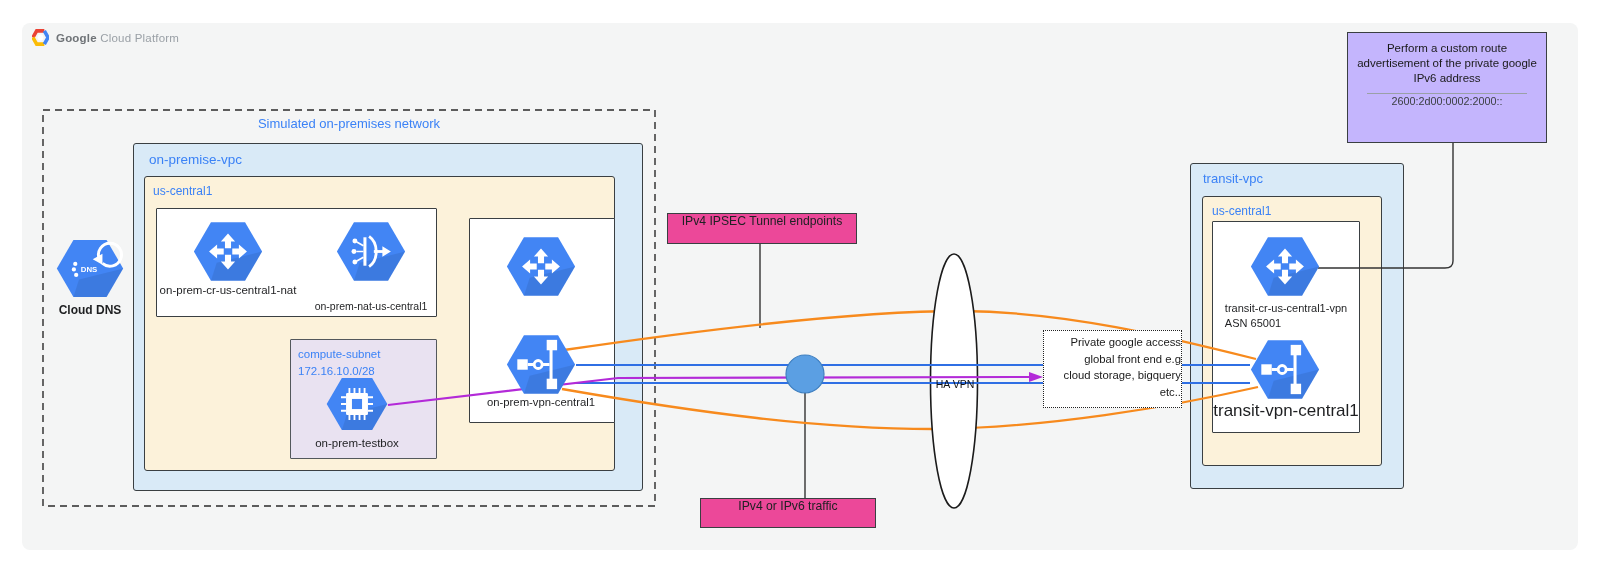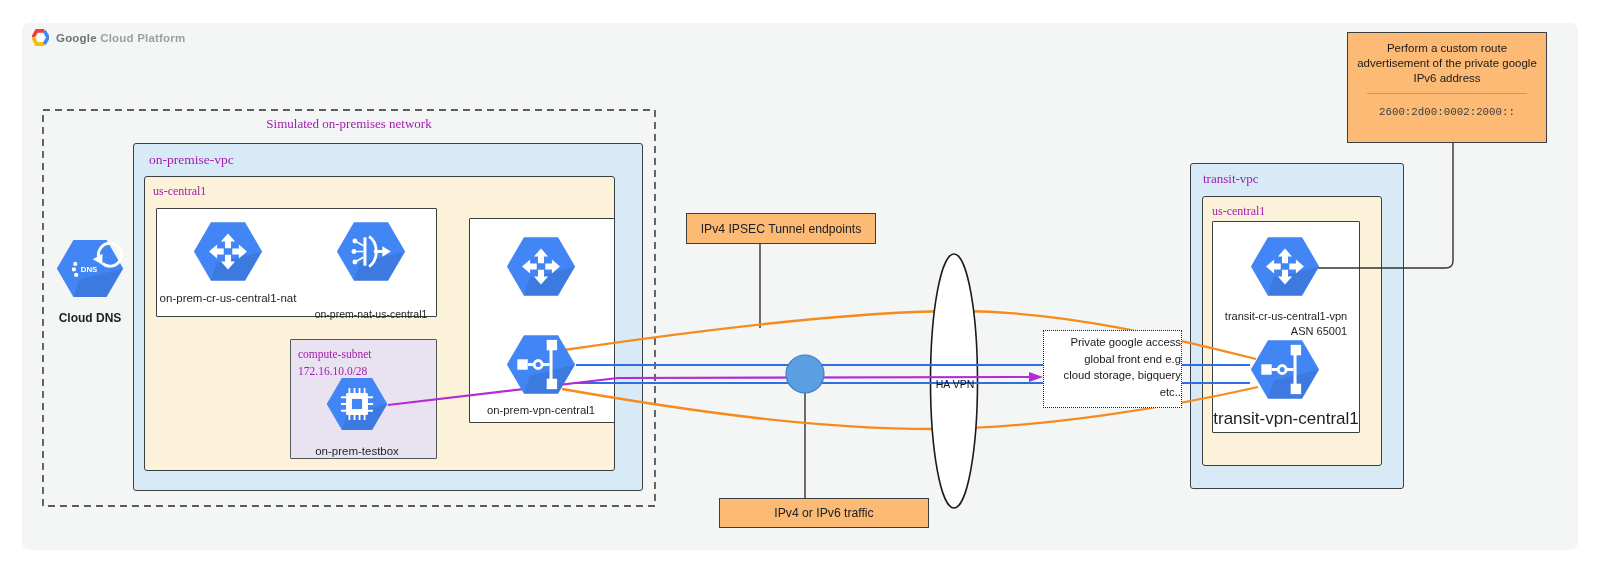--- a/index.html
+++ b/index.html
@@ -4,38 +4,38 @@
 <style>
   html,body{margin:0;padding:0;background:#ffffff;}
   .canvas{position:relative;width:1600px;height:573px;background:#ffffff;overflow:hidden;
           font-family:"Liberation Sans",sans-serif;color:#202124;}
   .panel{position:absolute;left:22px;top:23px;width:1556px;height:527px;background:#f4f5f5;border-radius:8px;}
   .box{position:absolute;border:1.3px solid #3a3f42;border-radius:3px;box-sizing:border-box;}
   .fill-vpc{background:#d9eaf7;}
   .fill-region{background:#fcf2da;}
   .fill-white{background:#ffffff;}
   .fill-subnet{background:#e9e2f1;border-color:#53585c;}
-  .lbl{position:absolute;white-space:nowrap;color:#a21caf;font-family:Liberation Serif, serif;}
-  .clbl{position:absolute;transform:translateX(-50%);white-space:nowrap;text-align:right;color:#1e1f21;margin-top:8px;}
-  .titlebox{position:absolute;background:#fdba74;border:1.3px solid #3a3f42;box-sizing:border-box;
-            display:flex;align-items:center;justify-content:center;z-index:3;margin-left:19px;}
+  .lbl{position:absolute;white-space:nowrap;color:#3b82f6;}
+  .clbl{position:absolute;transform:translateX(-50%);white-space:nowrap;text-align:left;color:#1e1f21;}
+  .titlebox{position:absolute;background:#ec4899;border:1.3px solid #3a3f42;box-sizing:border-box;
+            display:flex;justify-content:center;z-index:3;}
   .overlay{position:absolute;left:0;top:0;z-index:5;pointer-events:none;}
   .icon{position:absolute;z-index:6;}
   .logo{position:absolute;left:32px;top:29px;display:flex;align-items:center;gap:7px;z-index:2;}
   .logo-text{font-size:11.5px;letter-spacing:.2px;}
   .logo-brand{color:#6f7377;font-weight:bold;margin-top:36px;}
-  .logo-product{color:#9aa0a6;font-weight:bold;}
+  .logo-product{color:#9aa0a6;}
   .pga{position:absolute;left:1043px;top:330px;width:139px;height:78px;background:#fff;
        border:1.6px dotted #222;box-sizing:border-box;z-index:6;text-align:right;
        font-size:11.3px;line-height:16.5px;padding-top:3px;color:#1a1a1a;}
-  .ann{position:absolute;left:1347px;top:32px;width:200px;height:111px;background:#fdba74;
+  .ann{position:absolute;left:1347px;top:32px;width:200px;height:111px;background:#c4b5fd;
        border:1.3px solid #3a3f42;box-sizing:border-box;z-index:3;text-align:center;
        font-size:11.5px;line-height:15px;padding-top:8px;color:#1a1a1a;}
   .ann-divider{width:160px;height:0;border-top:1px solid #9aa0a6;margin:7px auto 0 auto;}
-  .ann-value{margin-top:11px;font-size:10.8px;color:#3c4043;font-family:Liberation Mono, monospace;}
+  .ann-value{margin-top:0;font-size:10.8px;color:#3c4043;}
 </style>
 </head>
 <body>
 
 <svg width="0" height="0" style="position:absolute" aria-hidden="true">
   <defs>
     <symbol id="ic-router" viewBox="-38 -33 76 66">
       <polygon points="-36,0 -18,-31 18,-31 36,0 18,31 -18,31" fill="#4285f4"></polygon>
       <path d="M -12 12 L 36 0 L 18 31 L -18 31 Z" fill="#000" opacity="0.08"></path>
       <path fill="#fff" d="M 0 -19 L -7.5 -10.5 L -3.2 -10.5 L -3.2 -3.5 L 3.2 -3.5 L 3.2 -10.5 L 7.5 -10.5 Z"></path>
@@ -115,21 +115,21 @@
   <div class="clbl" style="left:357px;top:437px;font-size:11.5px;">on-prem-testbox</div>
 
   <div class="box fill-white" style="left:469px;top:218px;width:146px;height:205px;border-radius:1px;"></div>
   <div class="clbl" style="left:541px;top:396px;font-size:11.3px;">on-prem-vpn-central1</div>
 
   <div class="clbl" style="left:90px;top:303px;font-size:12px;font-weight:bold;">Cloud DNS</div>
 
   <div class="titlebox" style="left:667px;top:213px;width:190px;height:31px;font-size:12.2px;">
       <span>IPv4 IPSEC Tunnel endpoints</span>
     </div>
-  <div class="titlebox" style="left:700px;top:498px;width:210px;height:30px;font-size:12.2px;">
+  <div class="titlebox" style="left:700px;top:498px;width:176px;height:30px;font-size:12.2px;">
       <span>IPv4 or IPv6 traffic</span>
     </div>
 
   <div class="pga">
     <div>Private google access</div>
     <div>global front end e.g</div>
     <div>cloud storage, bigquery</div>
     <div>etc..</div>
   </div>
 

